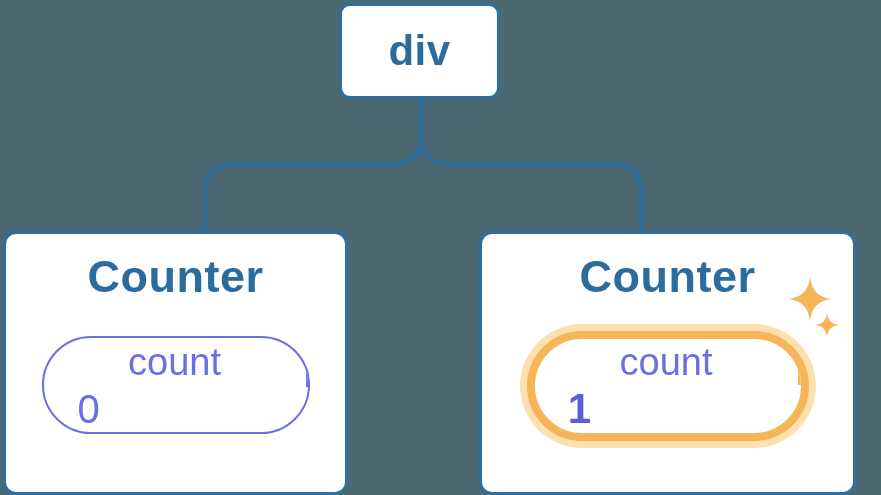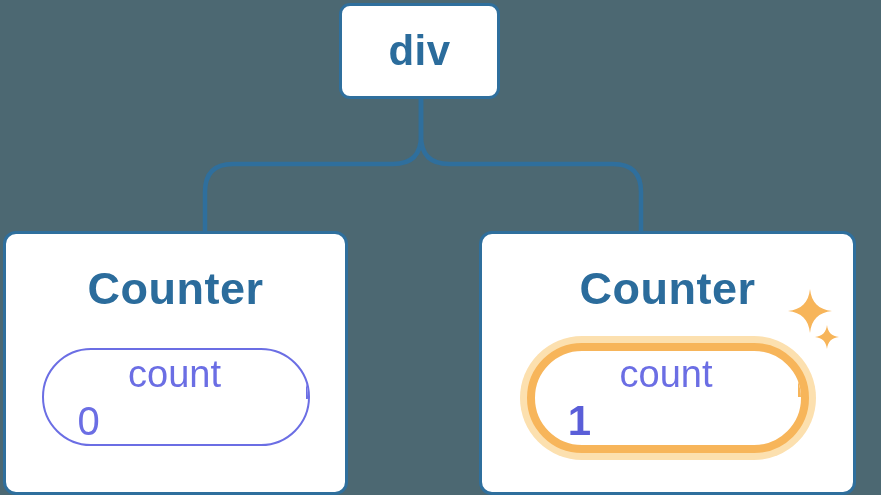--- a/index.html
+++ b/index.html
@@ -38,21 +38,21 @@
   .root-node-label{
     color:var(--node-text);
     font-size:42px;font-weight:600;letter-spacing:.5px;
   }
   .card{
     position:absolute;top:231px;height:264px;
     background:var(--card-background);
     border:3px solid var(--node-border);
     border-radius:13px;
     display:flex;flex-direction:column;align-items:center;
-    padding-top:30px;
+    padding-top:18px;
   }
   .card-left{left:3px;width:345px;}
   .card-right{left:479px;width:377px;}
   .card-title{
     color:var(--node-text);
     font-size:45px;font-weight:600;letter-spacing:.5px;
     line-height:50px;
   }
   .pill{
     display:flex;align-items:stretch;

